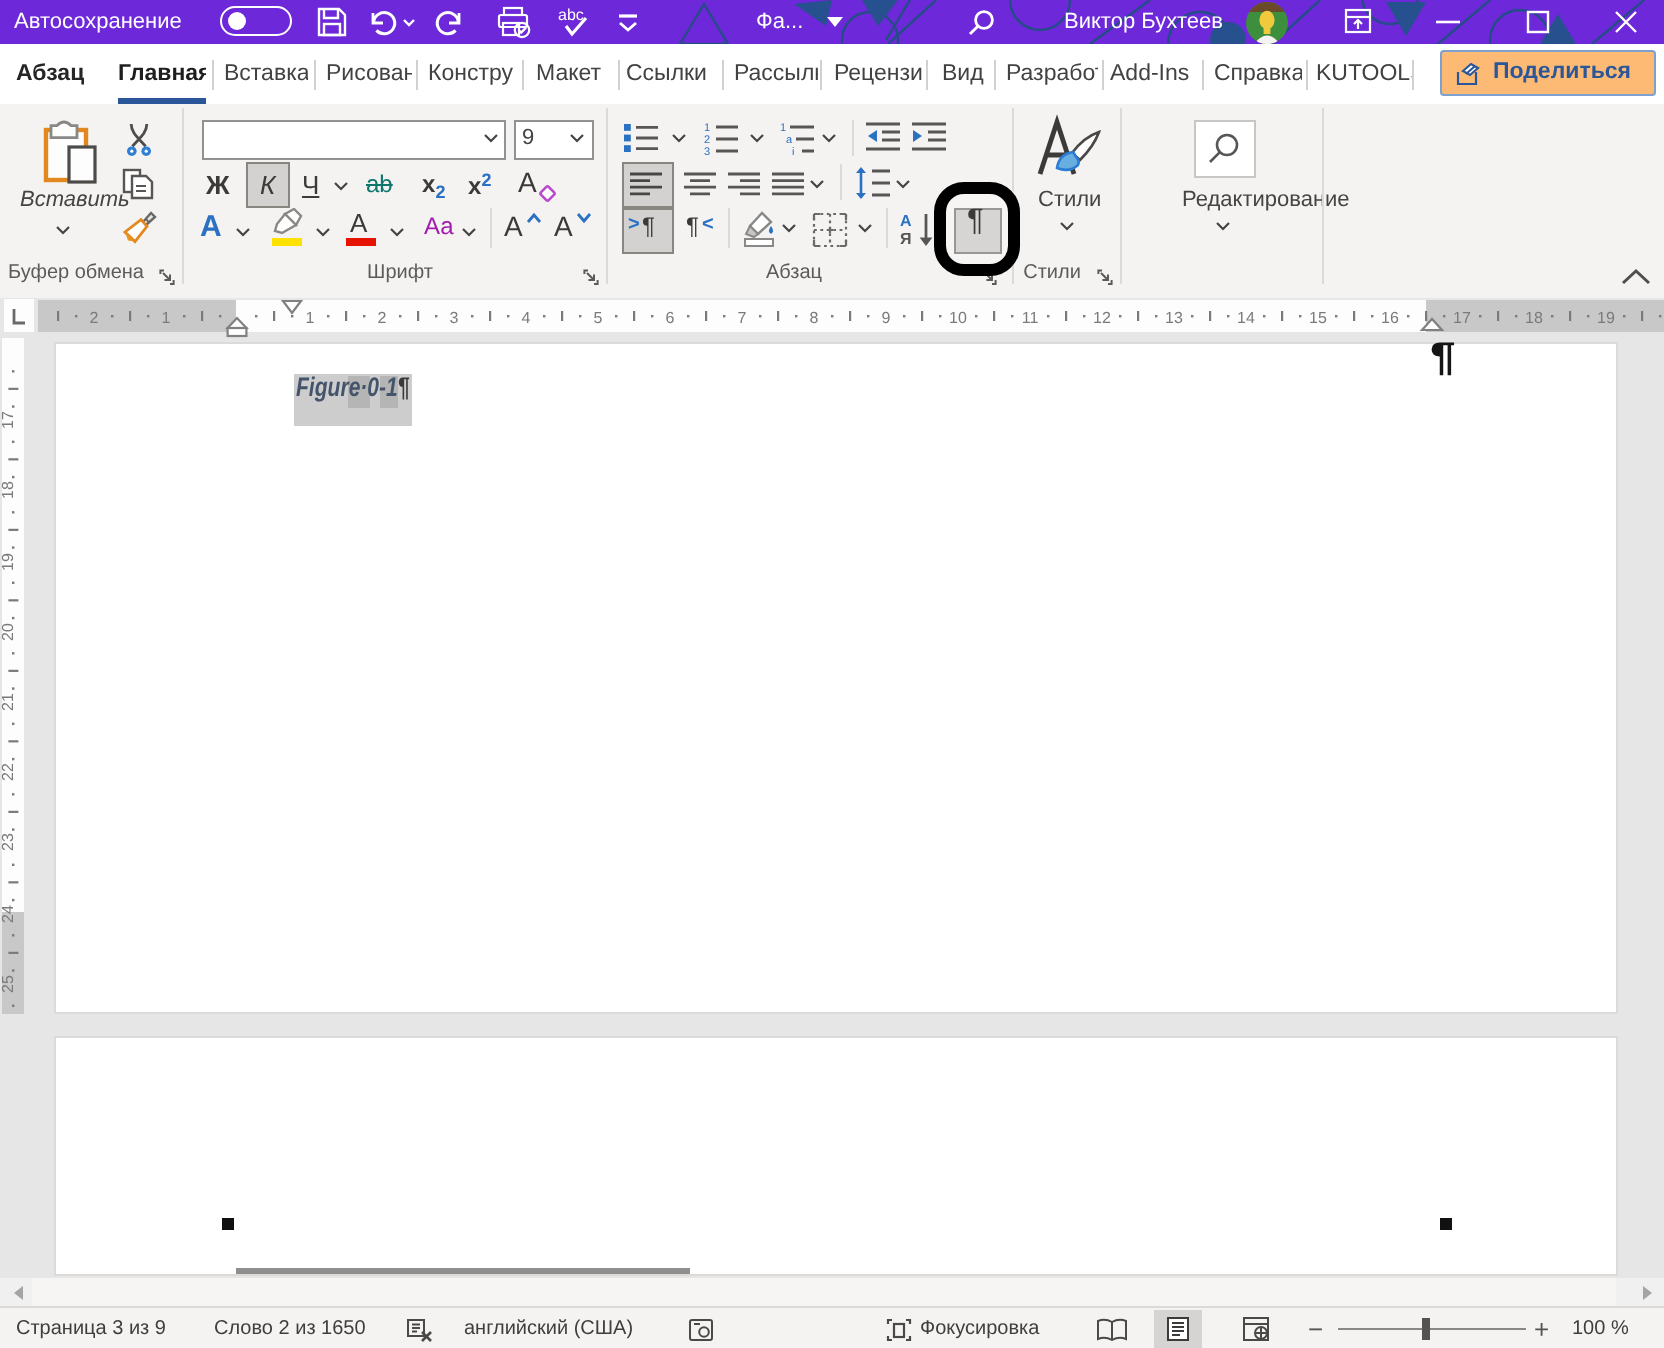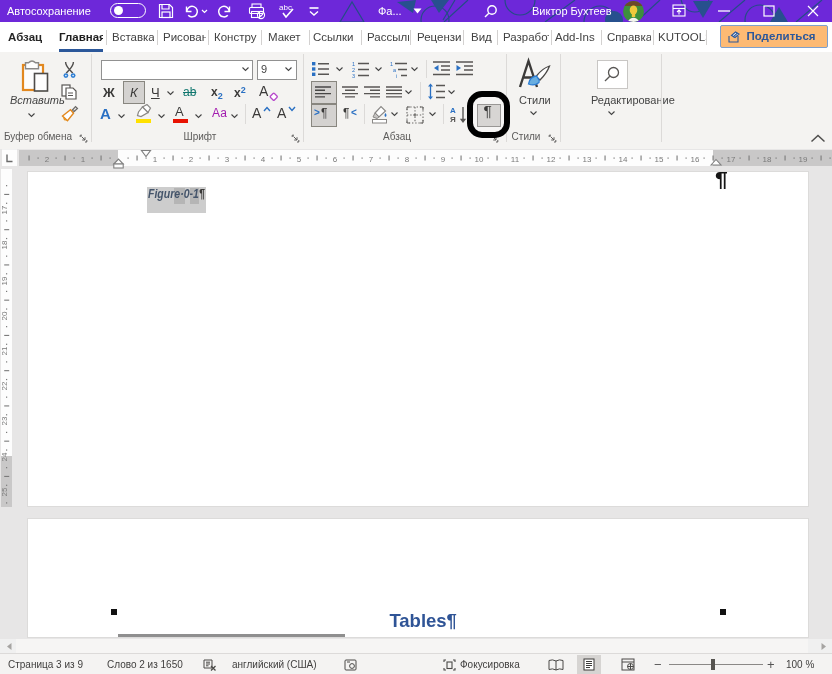--- a/index.html
+++ b/index.html
@@ -565,21 +565,20 @@
     <div class="page" style="top:350px;height:118px;"></div>
 
     <div class="abs" style="left:147px;top:18px;width:59px;height:26px;background:#cdcdcd;"></div>
     <div class="abs" style="left:174px;top:19px;width:11px;height:16px;background:#b5b5b5;"></div>
     <div class="abs" style="left:190px;top:19px;width:9px;height:16px;background:#b5b5b5;"></div>
     <div class="abs" style="left:148px;top:17px;font-size:13.5px;font-style:italic;font-weight:bold;color:#44546a;transform:scaleX(0.78);transform-origin:0 0;white-space:nowrap;">Figure·0-1<span style="color:#3b3a39;">¶</span></div>
     <div class="abs" style="left:715px;top:-1px;font-size:20px;font-weight:bold;color:#151515;transform:scaleX(1.15);transform-origin:0 0;">¶</div>
 
     <div class="abs" style="left:111px;top:440px;width:6px;height:6px;background:#111;"></div>
     <div class="abs" style="left:720px;top:440px;width:6px;height:6px;background:#111;"></div>
-    <div class="abs" style="left:28px;top:441px;width:780px;text-align:center;font-size:18.5px;font-weight:bold;color:#2f5496;">Tables<span style="display:inline-block;width:0;white-space:pre;overflow:visible;">¶</span></div>
     <div class="abs" style="left:118px;top:465px;width:227px;height:3px;background:#8f8f8f;"></div>
   </div>
 
   <div id="hscroll">
     <div class="abs" style="left:16px;top:0px;width:792px;height:14px;background:#f6f5f4;"></div>
     <svg class="abs" style="left:6px;top:4px;" width="7" height="7" viewBox="0 0 7 7">
         <path d="M5.5 0 L1 3.5 L5.5 7 z" fill="#a6a4a2"></path>
       </svg>
     <svg class="abs" style="left:820px;top:4px;" width="7" height="7" viewBox="0 0 7 7">
         <path d="M1.5 0 L6 3.5 L1.5 7 z" fill="#a6a4a2"></path>

